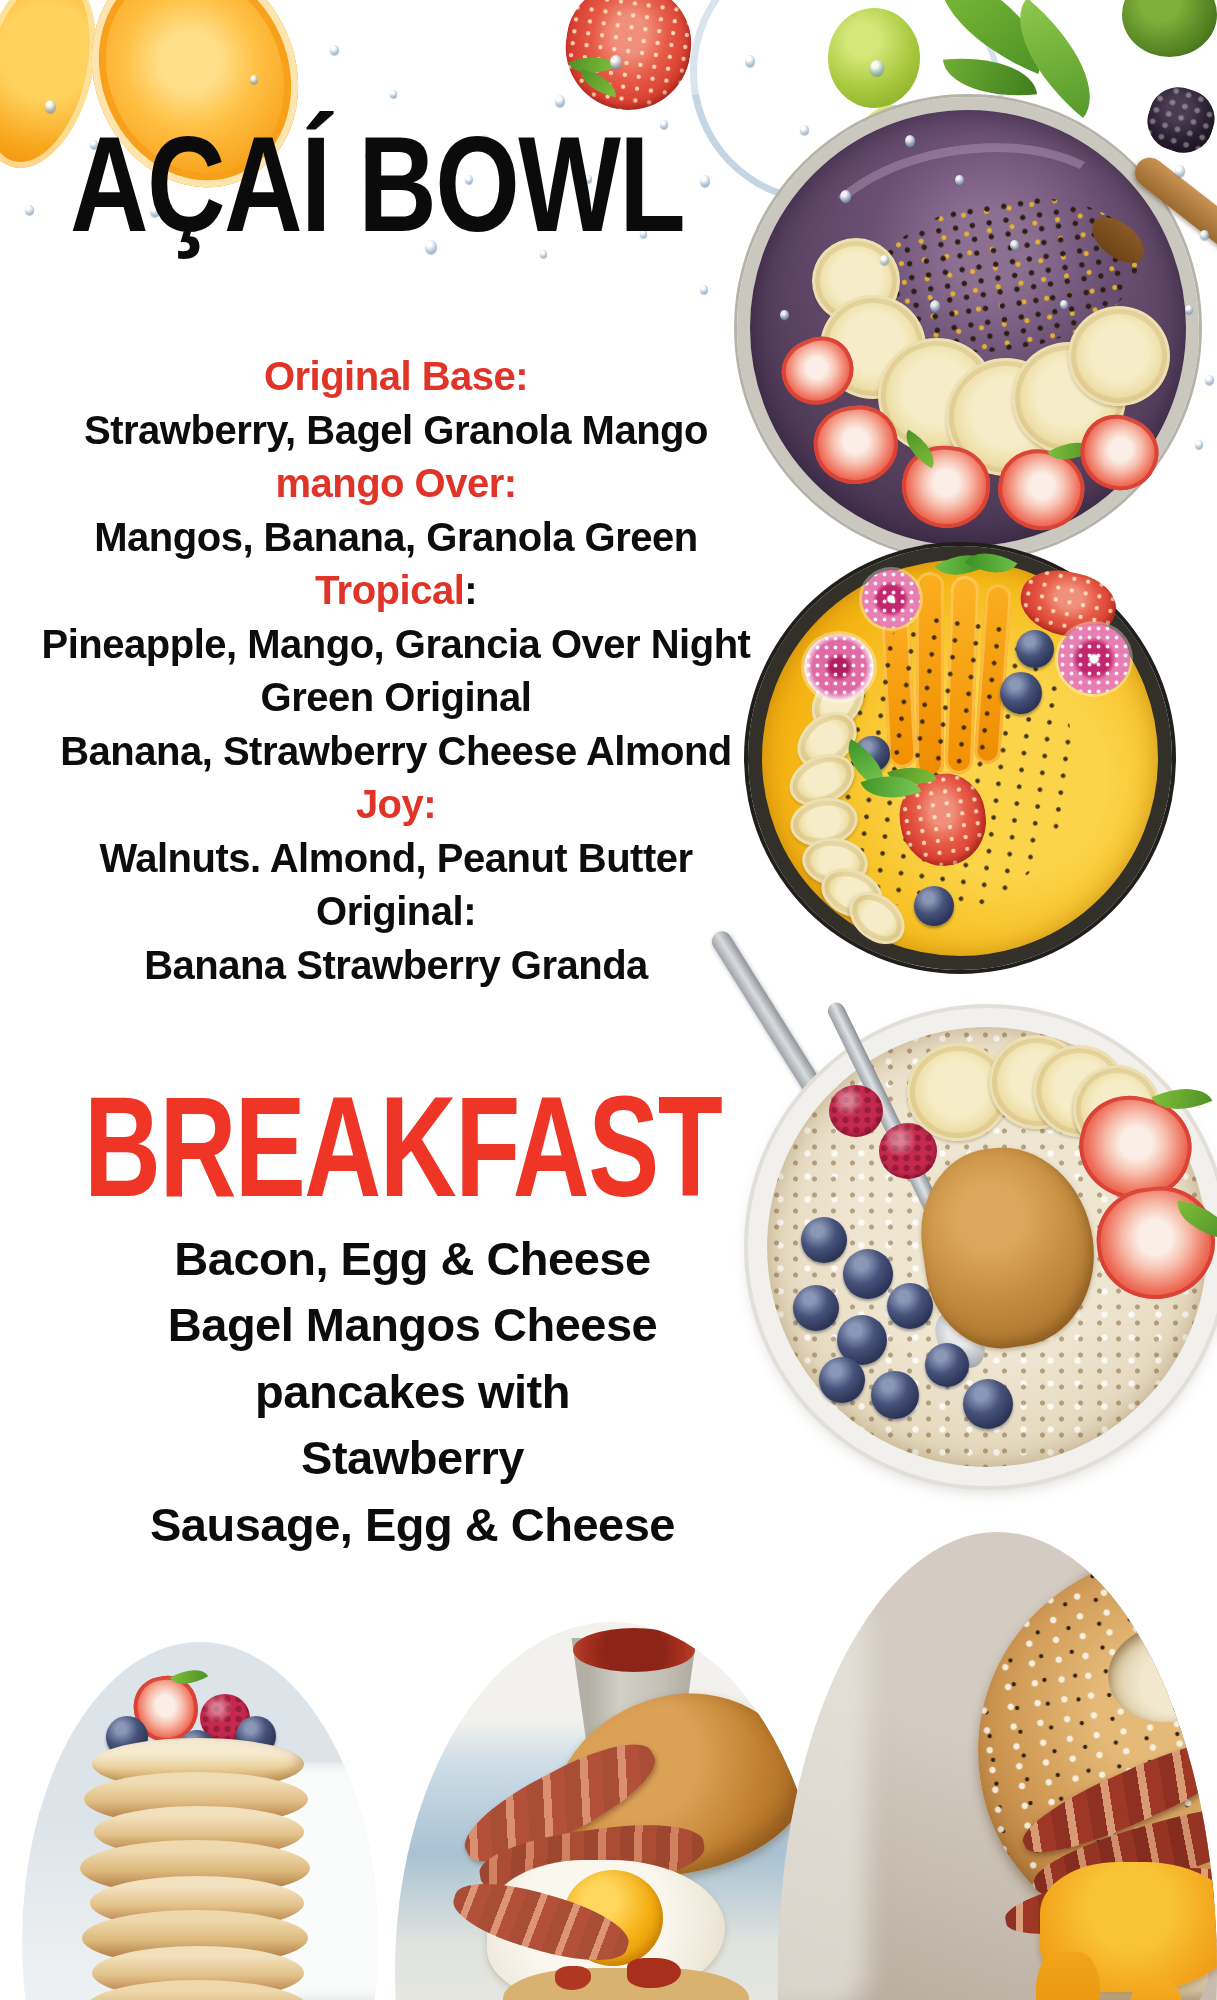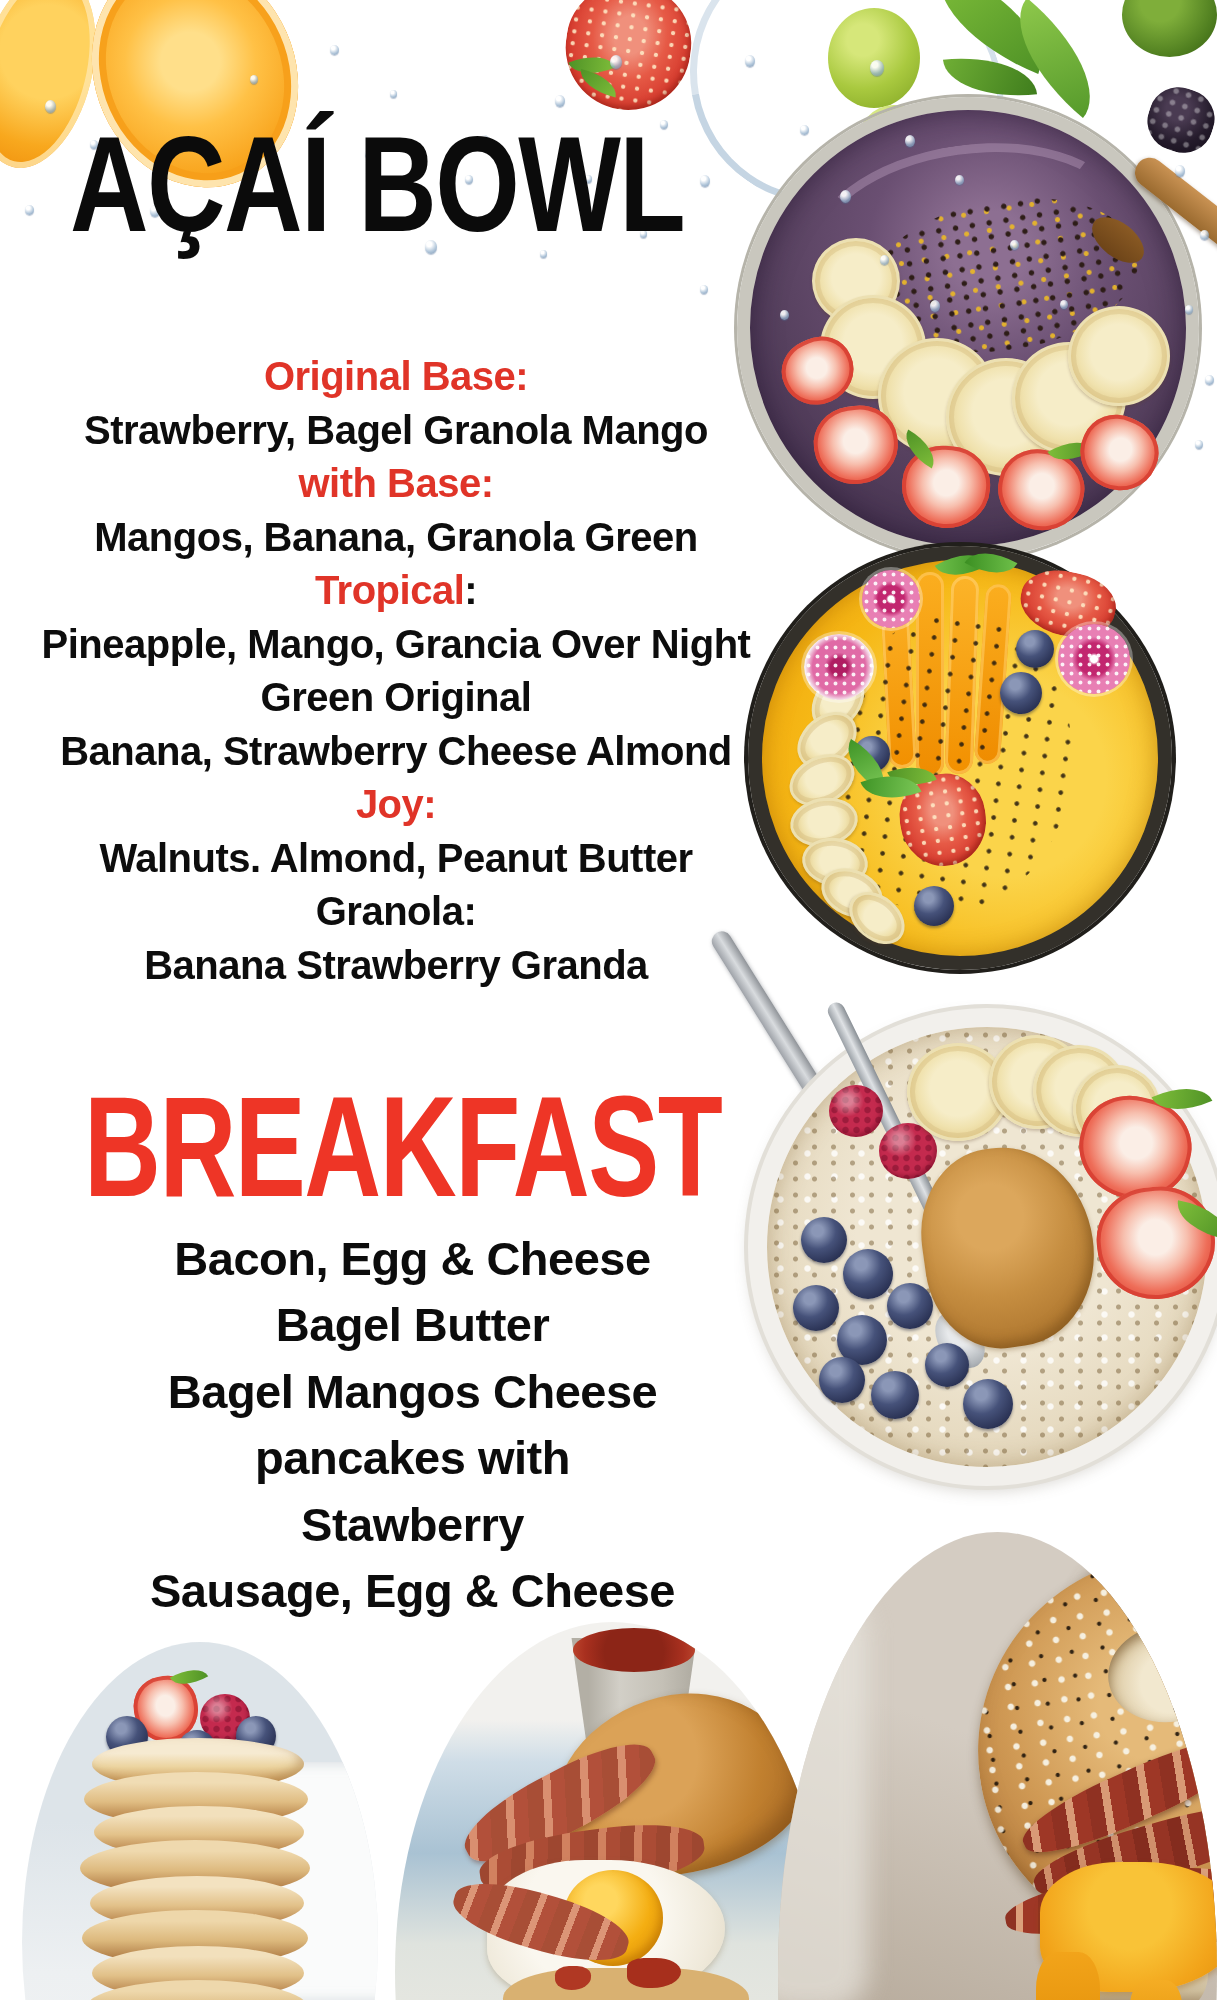--- a/index.html
+++ b/index.html
@@ -123,29 +123,29 @@
     </div>
     <div class="a" style="left:398px;top:112px;width:190px;height:30px;border-radius:16px;transform:rotate(38deg);
                 background:linear-gradient(180deg,#c99253,#9a6a2f);box-shadow:0 2px 4px rgba(60,35,10,.4);"></div>
     <div class="a" style="left:368px;top:128px;width:60px;height:34px;border-radius:50%;transform:rotate(38deg);
                 background:linear-gradient(180deg,#8a5a24,#6d4418);"></div>
   </div>
 
   <div class="menu-block">
       <div class="menu-line"><span class="seg-red">Original Base:</span></div>
       <div class="menu-line"><span class="seg-black">Strawberry, Bagel Granola Mango</span></div>
-      <div class="menu-line"><span class="seg-red">with Base:</span></div>
+      <div class="menu-line"><span class="seg-red">mango Over:</span></div>
       <div class="menu-line"><span class="seg-black">Mangos, Banana, Granola Green</span></div>
       <div class="menu-line"><span class="seg-red">Tropical</span><span class="seg-black">:</span></div>
       <div class="menu-line"><span class="seg-black">Pineapple, Mango, Grancia Over Night</span></div>
       <div class="menu-line"><span class="seg-black">Green Original</span></div>
       <div class="menu-line"><span class="seg-black">Banana, Strawberry Cheese Almond</span></div>
       <div class="menu-line"><span class="seg-red">Joy:</span></div>
       <div class="menu-line"><span class="seg-black">Walnuts. Almond, Peanut Butter</span></div>
-      <div class="menu-line"><span class="seg-black">Granola:</span></div>
+      <div class="menu-line"><span class="seg-black">Original:</span></div>
       <div class="menu-line"><span class="seg-black">Banana Strawberry Granda</span></div>
     </div>
 
   <div class="photo" style="left:748px;top:546px;width:424px;height:424px;">
     <div class="bowl" style="left:0;top:0;width:396px;height:396px;border:14px solid #33302a;
                 background:radial-gradient(circle at 62% 55%, #fbd44a 0 30%, #f6b816 62%, #ec9e06 100%);
                 box-shadow:inset 0 0 24px rgba(150,90,0,.45), 0 0 0 4px #211f1b;">
       <div class="a" style="left:122px;top:18px;width:28px;height:190px;border-radius:14px;background:linear-gradient(180deg,#fcb429,#f29000);box-shadow:inset 0 0 0 3px rgba(255,210,110,.6);transform:rotate(-3deg);"></div>
       <div class="a" style="left:154px;top:12px;width:28px;height:205px;border-radius:14px;background:linear-gradient(180deg,#fbae1f,#ef8c00);box-shadow:inset 0 0 0 3px rgba(255,205,100,.6);"></div>
       <div class="a" style="left:186px;top:16px;width:28px;height:198px;border-radius:14px;background:linear-gradient(180deg,#fcb429,#f29000);box-shadow:inset 0 0 0 3px rgba(255,210,110,.6);transform:rotate(2deg);"></div>
@@ -215,21 +215,20 @@
       <div class="a bb" style="left:120px;top:256px;width:46px;height:46px;"></div>
       <div class="a bb" style="left:52px;top:330px;width:46px;height:46px;"></div>
       <div class="a bb" style="left:104px;top:344px;width:48px;height:48px;"></div>
       <div class="a bb" style="left:158px;top:316px;width:44px;height:44px;"></div>
       <div class="a bb" style="left:196px;top:352px;width:50px;height:50px;"></div>
     </div>
   </div>
 
   <div class="breakfast-list">
       <div class="breakfast-item">Bacon, Egg &amp; Cheese</div>
-      <div class="breakfast-item">Bagel Butter</div>
       <div class="breakfast-item">Bagel Mangos Cheese</div>
       <div class="breakfast-item">pancakes with</div>
       <div class="breakfast-item">Stawberry</div>
       <div class="breakfast-item">Sausage, Egg &amp; Cheese</div>
     </div>
 
   <div class="oval" style="left:22px;top:1642px;width:356px;height:600px;border-radius:50%;
               background:linear-gradient(180deg,#dde4e9 0 30%,#edf0f2 55%,#f6f6f5 100%);">
     <div class="a" style="left:240px;top:120px;width:150px;height:240px;border-radius:18px;background:#fafbfb;box-shadow:inset 0 0 14px rgba(180,190,198,.6);"></div>
     <div class="a sbh" style="left:112px;top:34px;width:64px;height:66px;transform:rotate(-10deg);"></div>

